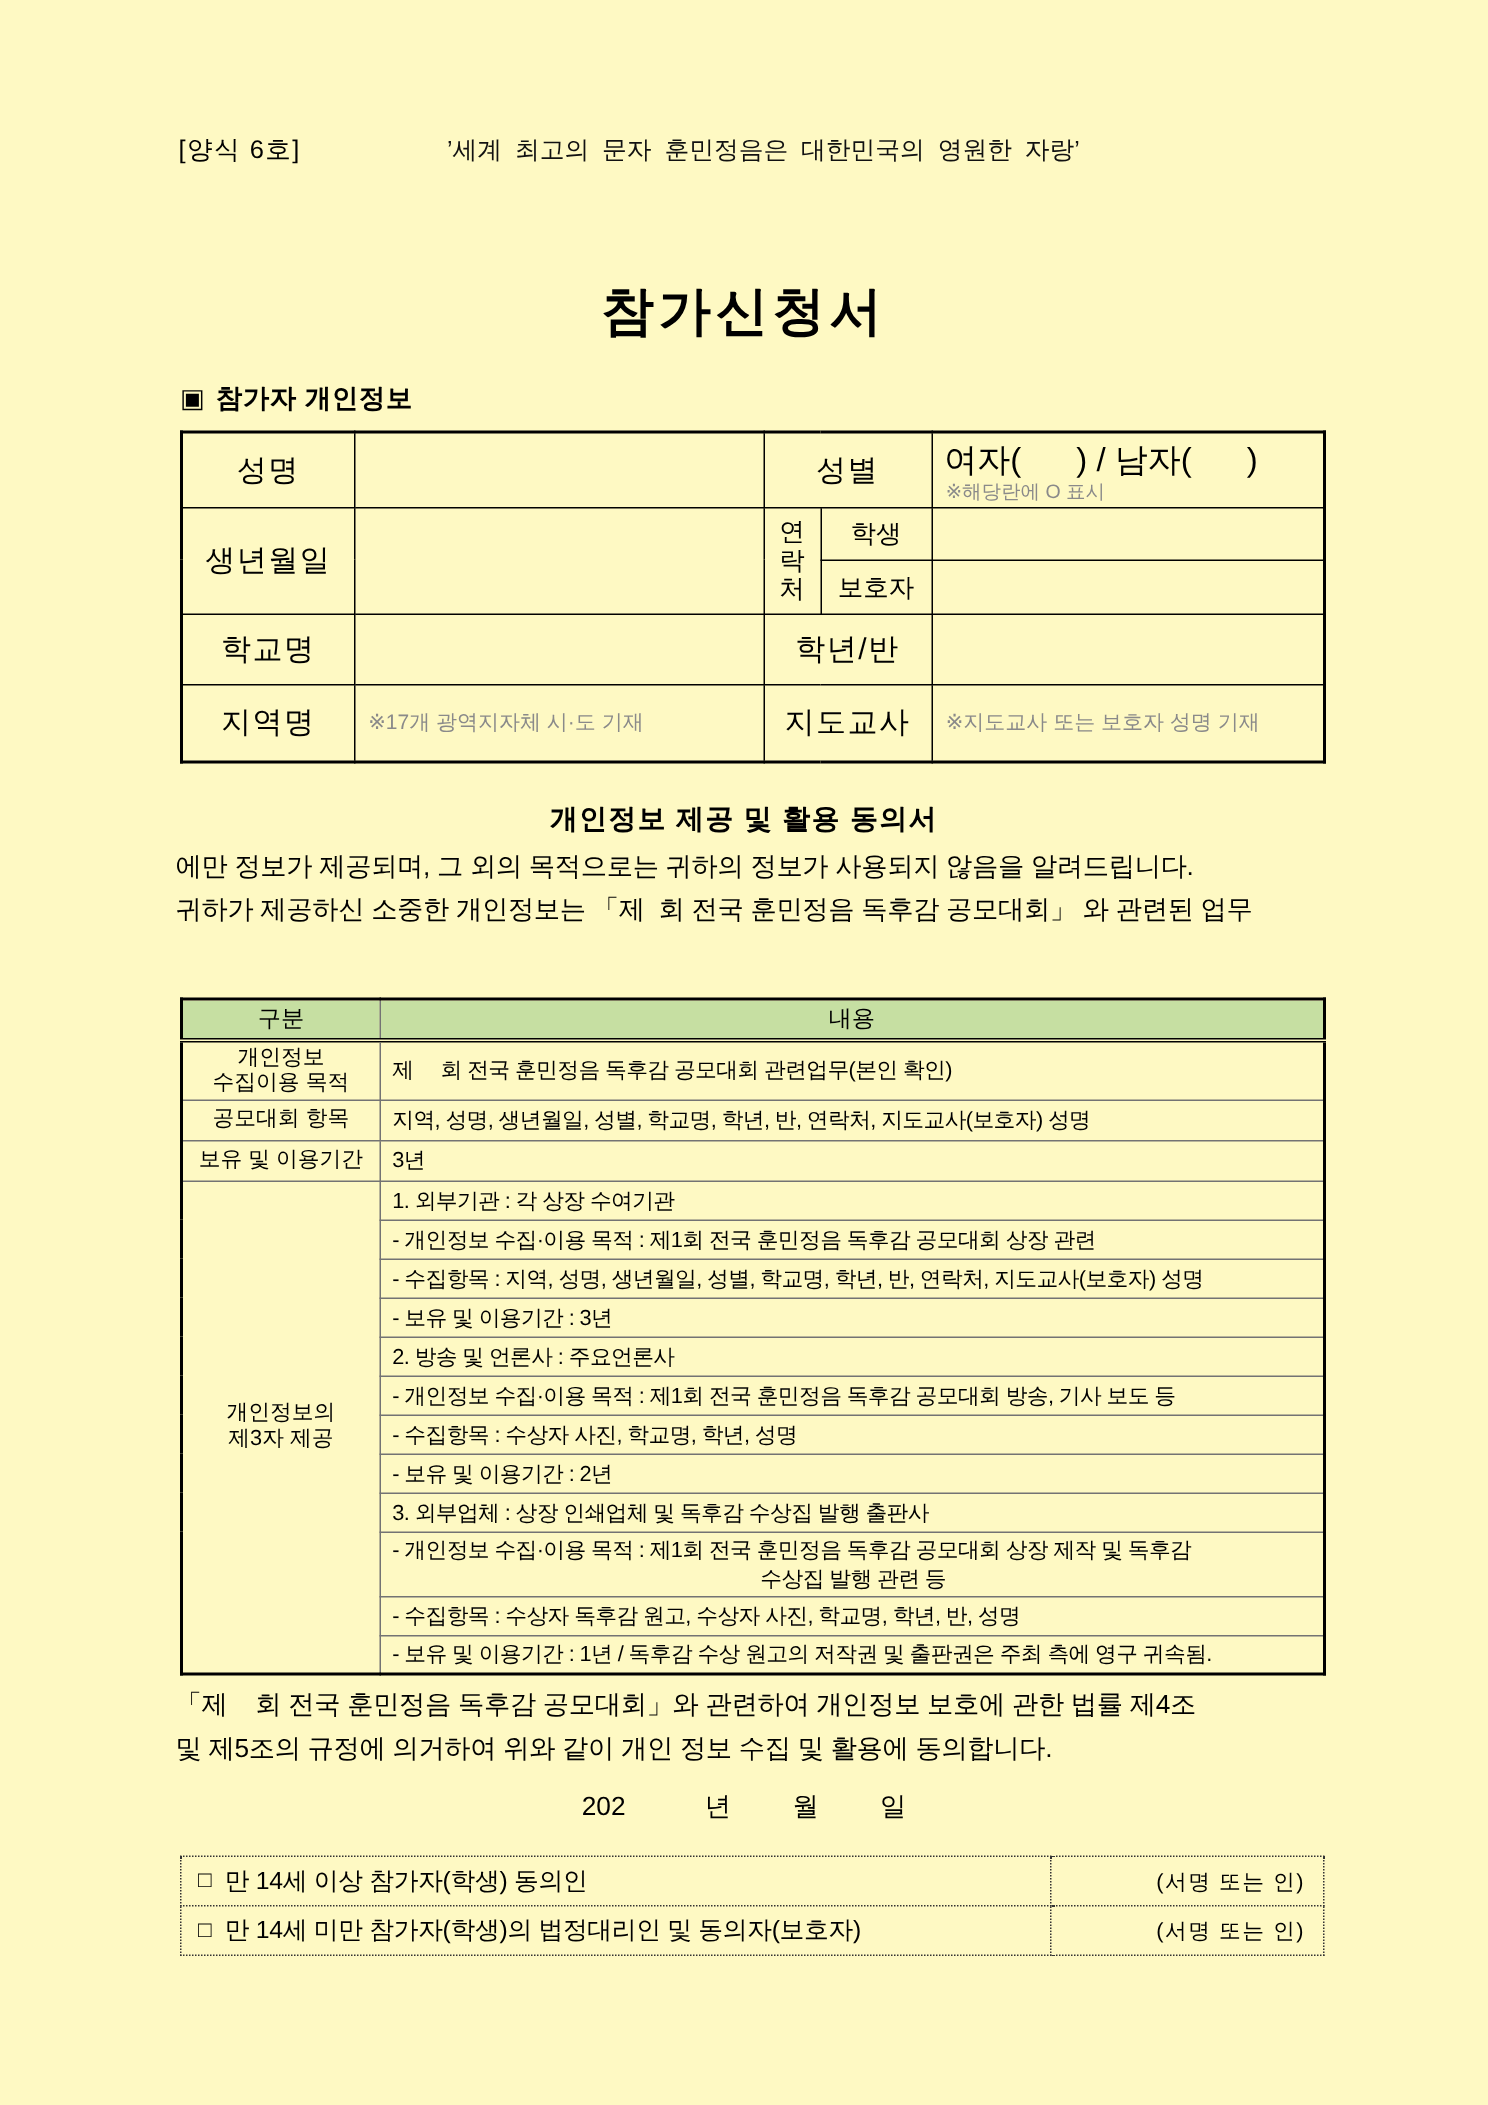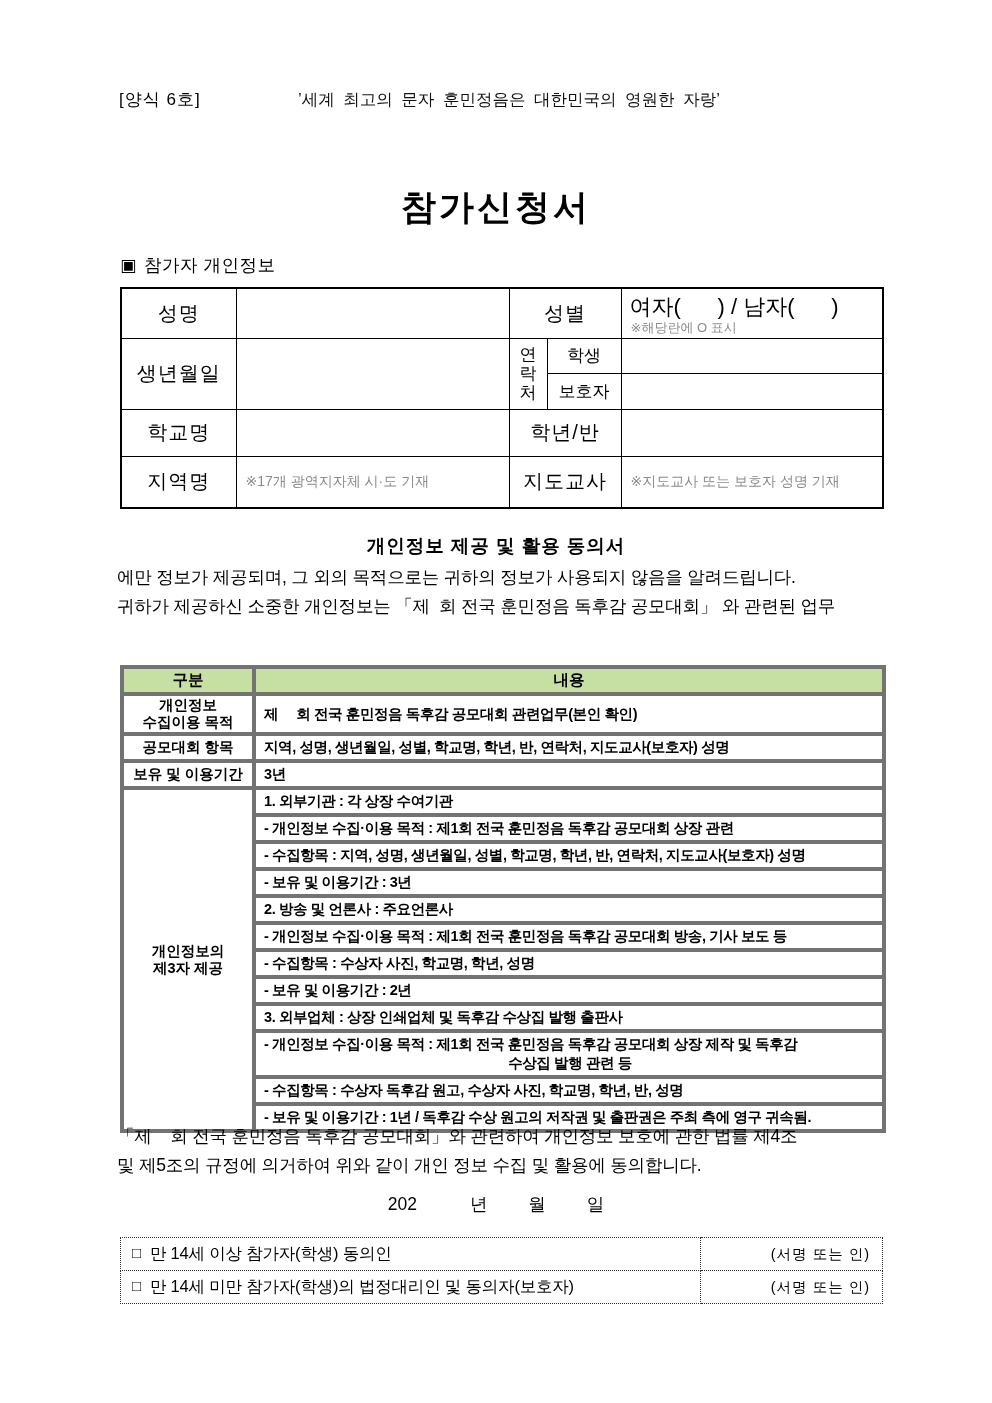--- a/index.html
+++ b/index.html
@@ -1,36 +1,36 @@
 <!DOCTYPE html>
 <html><head>
 <meta charset="utf-8">
 <style>
   * { margin: 0; padding: 0; box-sizing: border-box; }
   html, body { background: #e9e9e9; }
   body { font-family: "Liberation Sans", "DejaVu Sans", sans-serif; color: #000; }
   .page {
     position: relative; width: 992px; height: 1403px;
-    margin: 0 auto; background: #ffffff; overflow: hidden;
+    margin: 0 auto; background: #fef9c3; overflow: hidden;
   }
   .abs { position: absolute; }
   .pre { white-space: pre-wrap; }
 
   
   .form-code { left: 119px; top: 88px; font-size: 17px; letter-spacing: 1px; }
   .slogan { left: 298px; top: 89px; font-size: 16.5px; color: #111; word-spacing: 4px; }
 
   
   .title1 { left: 0; top: 130px; width: 100%; text-align: center;
             font-size: 37px; font-weight: 900; letter-spacing: 2px; white-space: pre; }
   .title2 { left: 0; top: 184px; width: 100%; text-align: center;
             font-size: 35px; font-weight: 900; letter-spacing: 3px; }
 
   
-  .sec-hdr { font-size: 17.5px; font-weight: 400; letter-spacing: 0.5px; }
+  .sec-hdr { font-size: 17.5px; font-weight: 700; letter-spacing: 0.5px; }
   .sec1 { left: 120px; top: 253px; }
   .sec2 { left: 129px; top: 671px; }
   .sec-hdr .marker { margin-right: 7px; }
 
   
   table { border-collapse: collapse; table-layout: fixed; }
   td, th { overflow: hidden; }
 
   
   .ptable { left: 120px; top: 287px; width: 818px; }
@@ -46,21 +46,21 @@
   
   .consent-hdr { left: 0; top: 533px; width: 100%; text-align: center;
                  font-size: 18.5px; font-weight: 700; letter-spacing: 1px; }
   .para { left: 117px; width: 768px; font-size: 17.5px; line-height: 29px; letter-spacing: -0.2px; }
   .para1 { top: 563px; }
   .para2 { top: 1122px; }
 
   
   .policy { left: 120px; top: 665px; width: 762px; }
   .policy table { width: 762px; border: 2px solid #000; }
-  .policy th, .policy td { border: 4px solid #737373; vertical-align: middle; font-weight: 700; }
+  .policy th, .policy td { border: 1px solid #737373; vertical-align: middle; font-weight: 400; }
   .policy th { background: #c6dfa2; font-size: 15.5px; height: 27px; border-bottom: 3px double #000; }
   .policy .rlabel { text-align: center; font-size: 14.5px; line-height: 17px; white-space: pre-line; }
   .policy .rcontent { font-size: 14.5px; padding: 2px 6px 2px 8px; letter-spacing: -0.4px; }
   .policy .h40 { height: 40px; } .policy .h27 { height: 27px; } .policy .h26 { height: 26px; }
   .policy .sub .l1 { white-space: nowrap; }
   .policy .sub2 .l2 { text-align: center; }
   .tp-label { font-size: 15px; line-height: 20px; }
 
   
   .date-line { left: 0; top: 1192px; width: 100%; text-align: center; font-size: 17.5px; }

